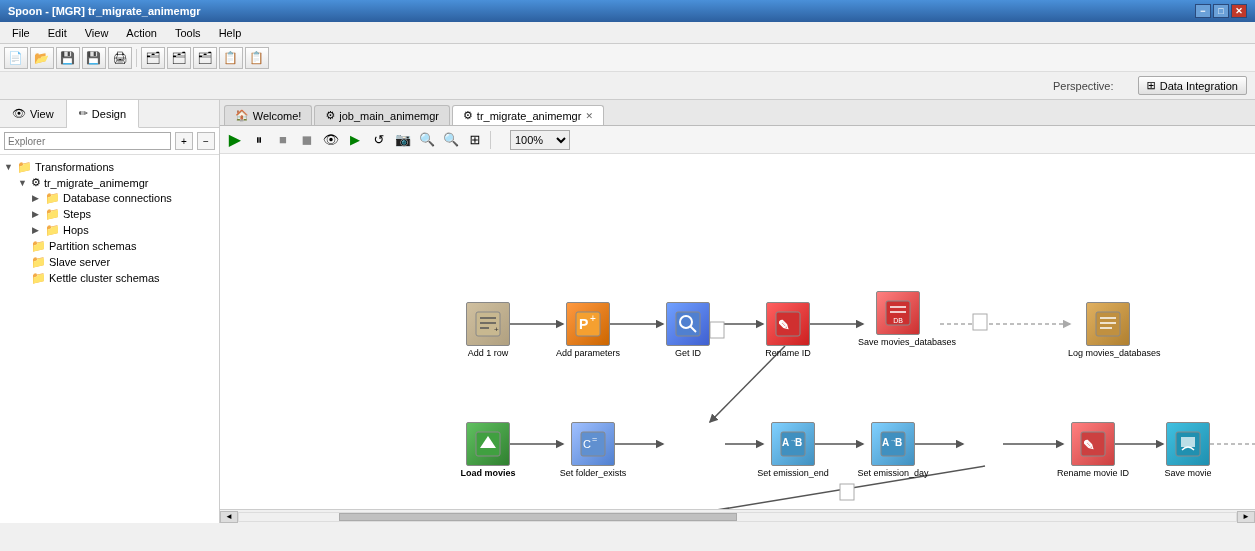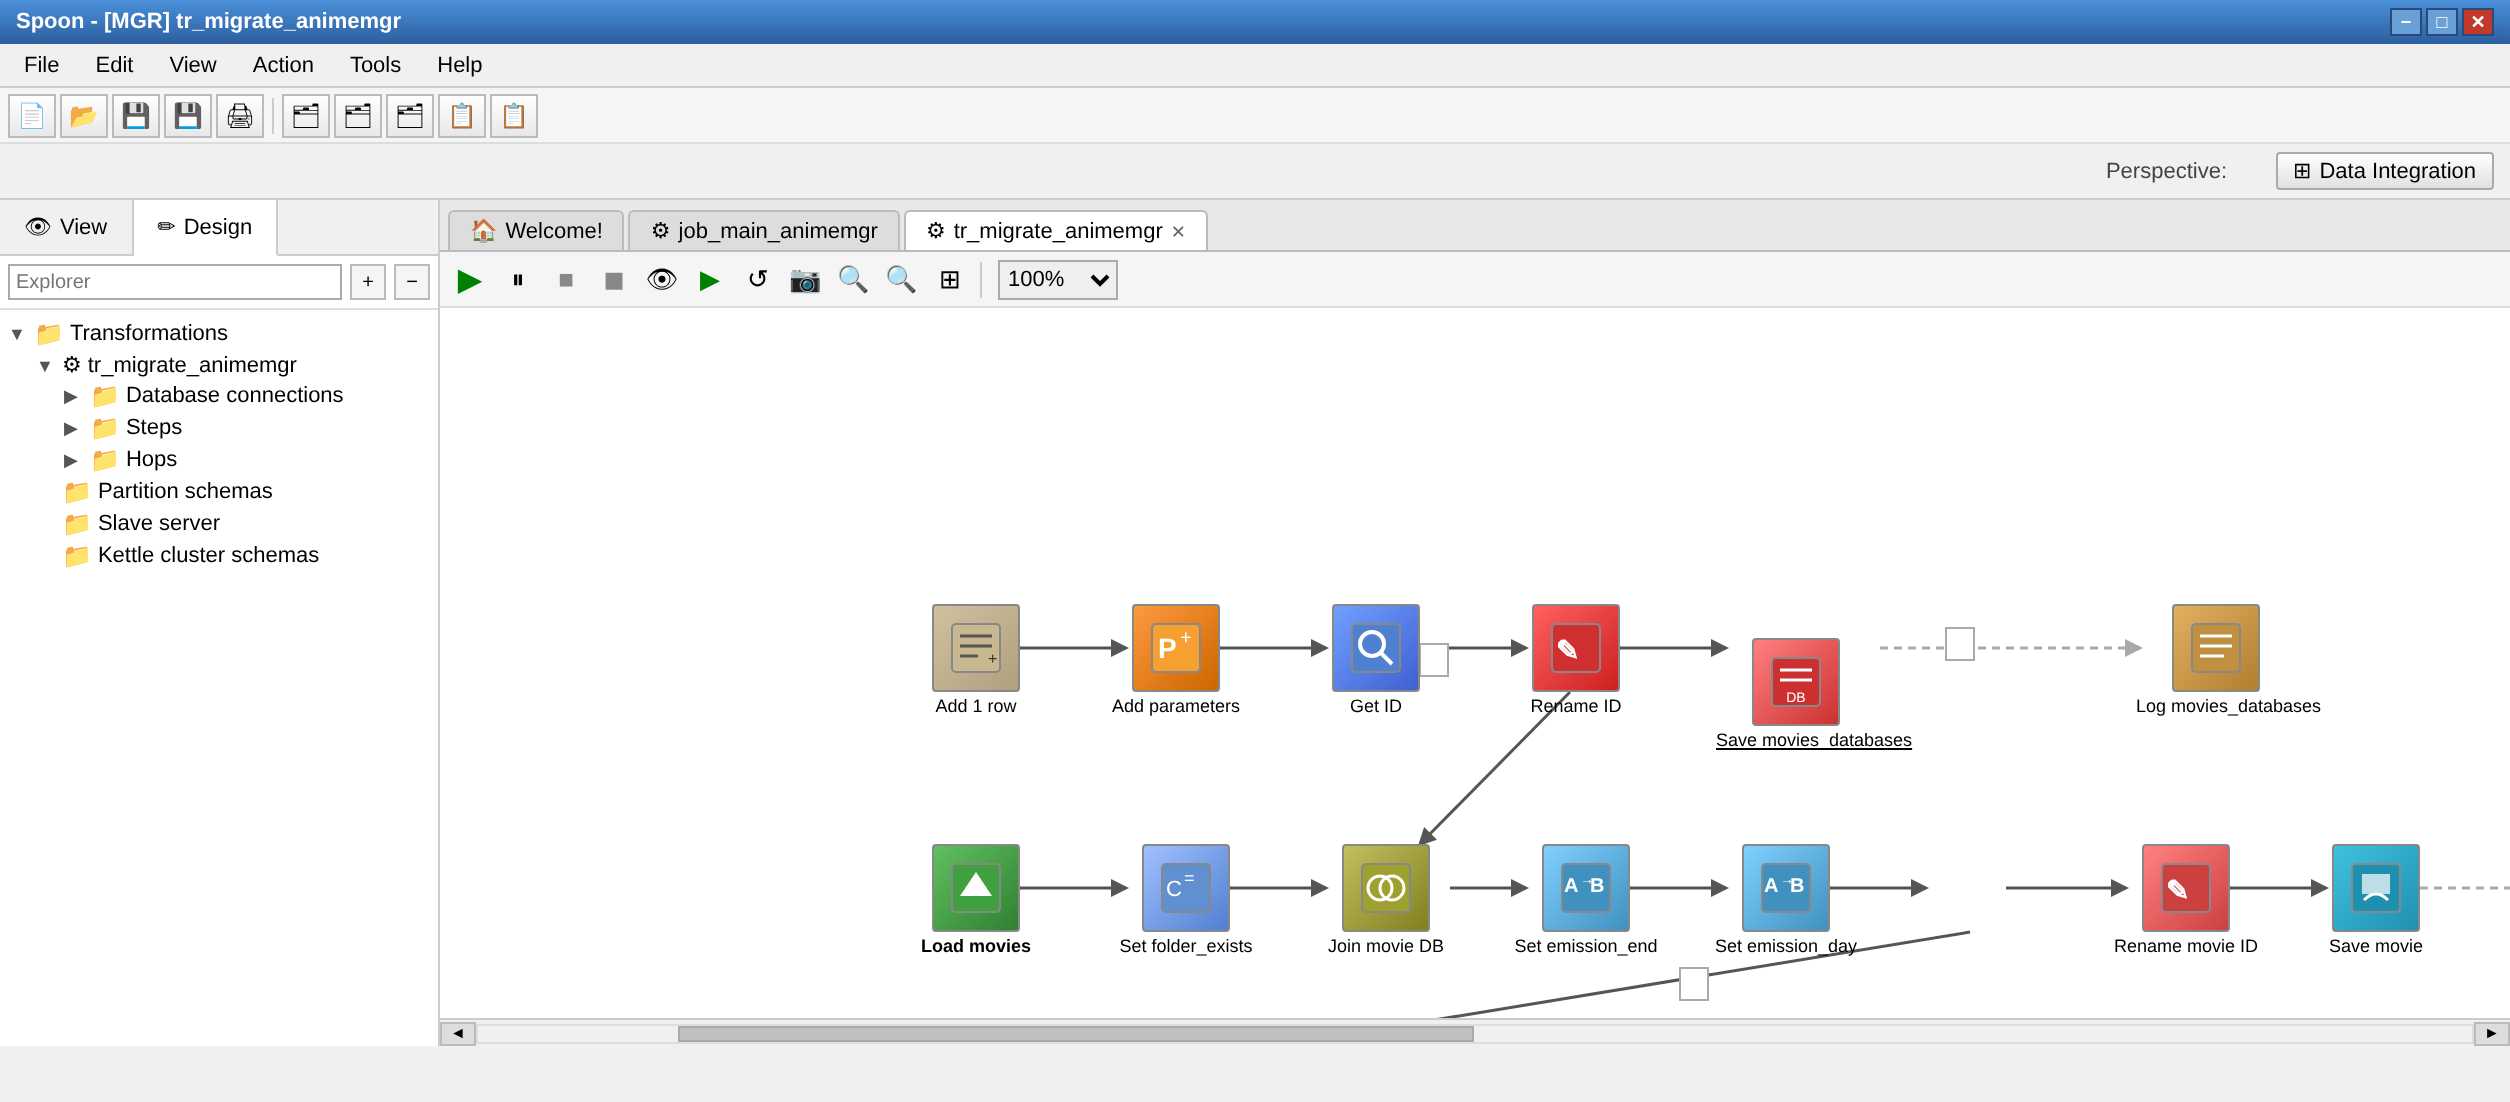--- a/index.html
+++ b/index.html
@@ -260,21 +260,21 @@
     .icon-set-ab { background: linear-gradient(135deg, #80d0ff, #4090c0); }
     .icon-getmov { background: linear-gradient(135deg, #70a0ff, #4060d0); }
     .icon-renamemov { background: linear-gradient(135deg, #ff8080, #cc4040); }
     .icon-savemov { background: linear-gradient(135deg, #40c0e0, #2090b0); }
 
     
     .zoom-control {
       display: flex;
       align-items: center;
       gap: 2px;
-      margin-left: 4px;
+      margin-left: 15px;
     }
     .zoom-select {
       width: 60px;
       height: 20px;
       font-size: 11px;
       border: 1px solid #aaa;
     }
   </style>
 </head>
 <body>
@@ -518,21 +518,21 @@
         <div class="node" style="left:528px; top:148px;">
           <div class="node-icon icon-rename">
             <svg width="28" height="28" viewBox="0 0 28 28">
                 <rect x="2" y="2" width="24" height="24" rx="2" fill="#d03030" stroke="#888" stroke-width="1"></rect>
                 <text x="4" y="20" font-size="14" fill="white" font-weight="bold">✎</text>
               </svg>
           </div>
           <div class="node-label">Rename ID</div>
         </div>
 
-        <div class="node" style="left:628px; top:165px; width:100px;text-decoration:underline;">
+        <div class="node" style="left:628px; top:137px; width:100px;">
           <div class="node-icon icon-save-db">
             <svg width="28" height="28" viewBox="0 0 28 28">
                 <rect x="2" y="2" width="24" height="24" rx="2" fill="#cc3030" stroke="#888" stroke-width="1"></rect>
                 <line x1="6" y1="8" x2="22" y2="8" stroke="white" stroke-width="1.5"></line>
                 <line x1="6" y1="13" x2="22" y2="13" stroke="white" stroke-width="1.5"></line>
                 <text x="14" y="24" font-size="7" fill="white" text-anchor="middle">DB</text>
               </svg>
           </div>
           <div class="node-label">Save movies_databases</div>
         </div>
@@ -563,30 +563,20 @@
           <div class="node-icon icon-set">
             <svg width="28" height="28" viewBox="0 0 28 28">
                 <rect x="2" y="2" width="24" height="24" rx="2" fill="#6090d0" stroke="#888" stroke-width="1"></rect>
                 <text x="4" y="18" font-size="11" fill="white">C</text>
                 <text x="13" y="12" font-size="9" fill="white">=</text>
               </svg>
           </div>
           <div class="node-label">Set folder_exists</div>
         </div>
 
-        <div class="node" style="left:428px; top:268px; width:90px;">
-          <div class="node-icon icon-join">
-            <svg width="28" height="28" viewBox="0 0 28 28">
-                <rect x="2" y="2" width="24" height="24" rx="2" fill="#a0a030" stroke="#888" stroke-width="1"></rect>
-                <circle cx="11" cy="14" r="6" fill="none" stroke="white" stroke-width="1.5"></circle>
-                <circle cx="17" cy="14" r="6" fill="none" stroke="white" stroke-width="1.5"></circle>
-              </svg>
-          </div>
-          <div class="node-label">Join movie DB</div>
-        </div>
 
         <div class="node" style="left:528px; top:268px; width:90px;">
           <div class="node-icon icon-set-ab">
             <svg width="28" height="28" viewBox="0 0 28 28">
                 <rect x="2" y="2" width="24" height="24" rx="2" fill="#4090c0" stroke="#888" stroke-width="1"></rect>
                 <text x="3" y="16" font-size="10" fill="white" font-weight="bold">A</text>
                 <text x="16" y="16" font-size="10" fill="white" font-weight="bold">B</text>
                 <text x="11" y="12" font-size="7" fill="white">→</text>
               </svg>
           </div>

